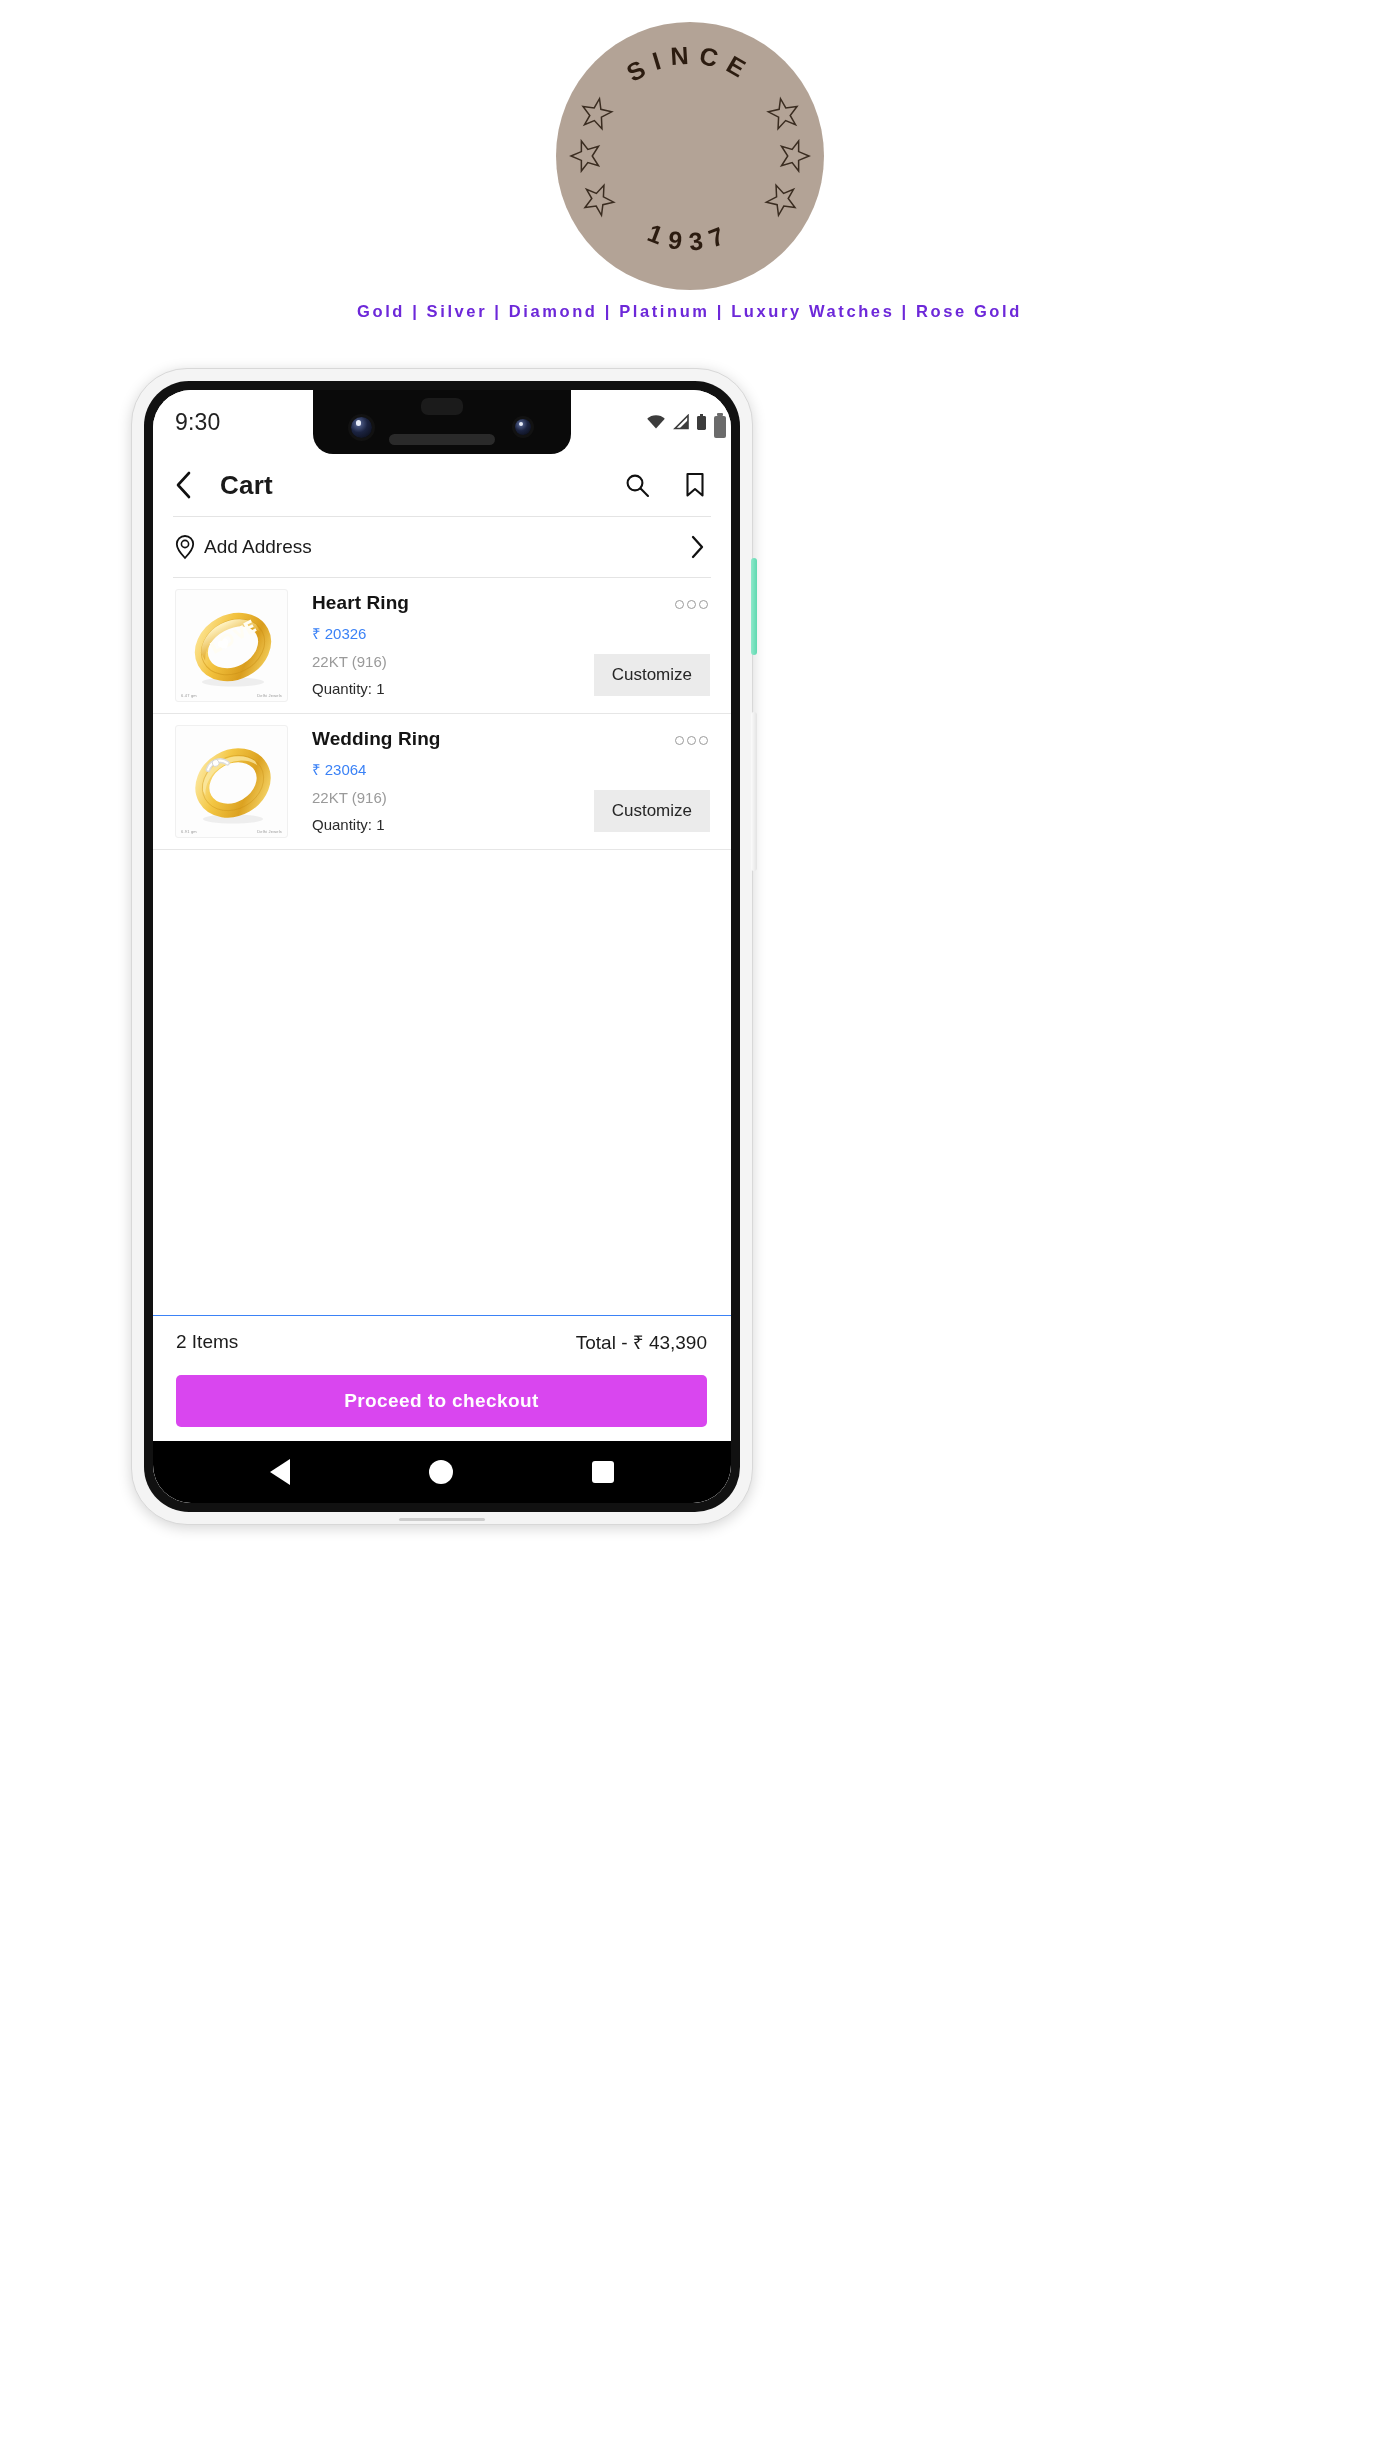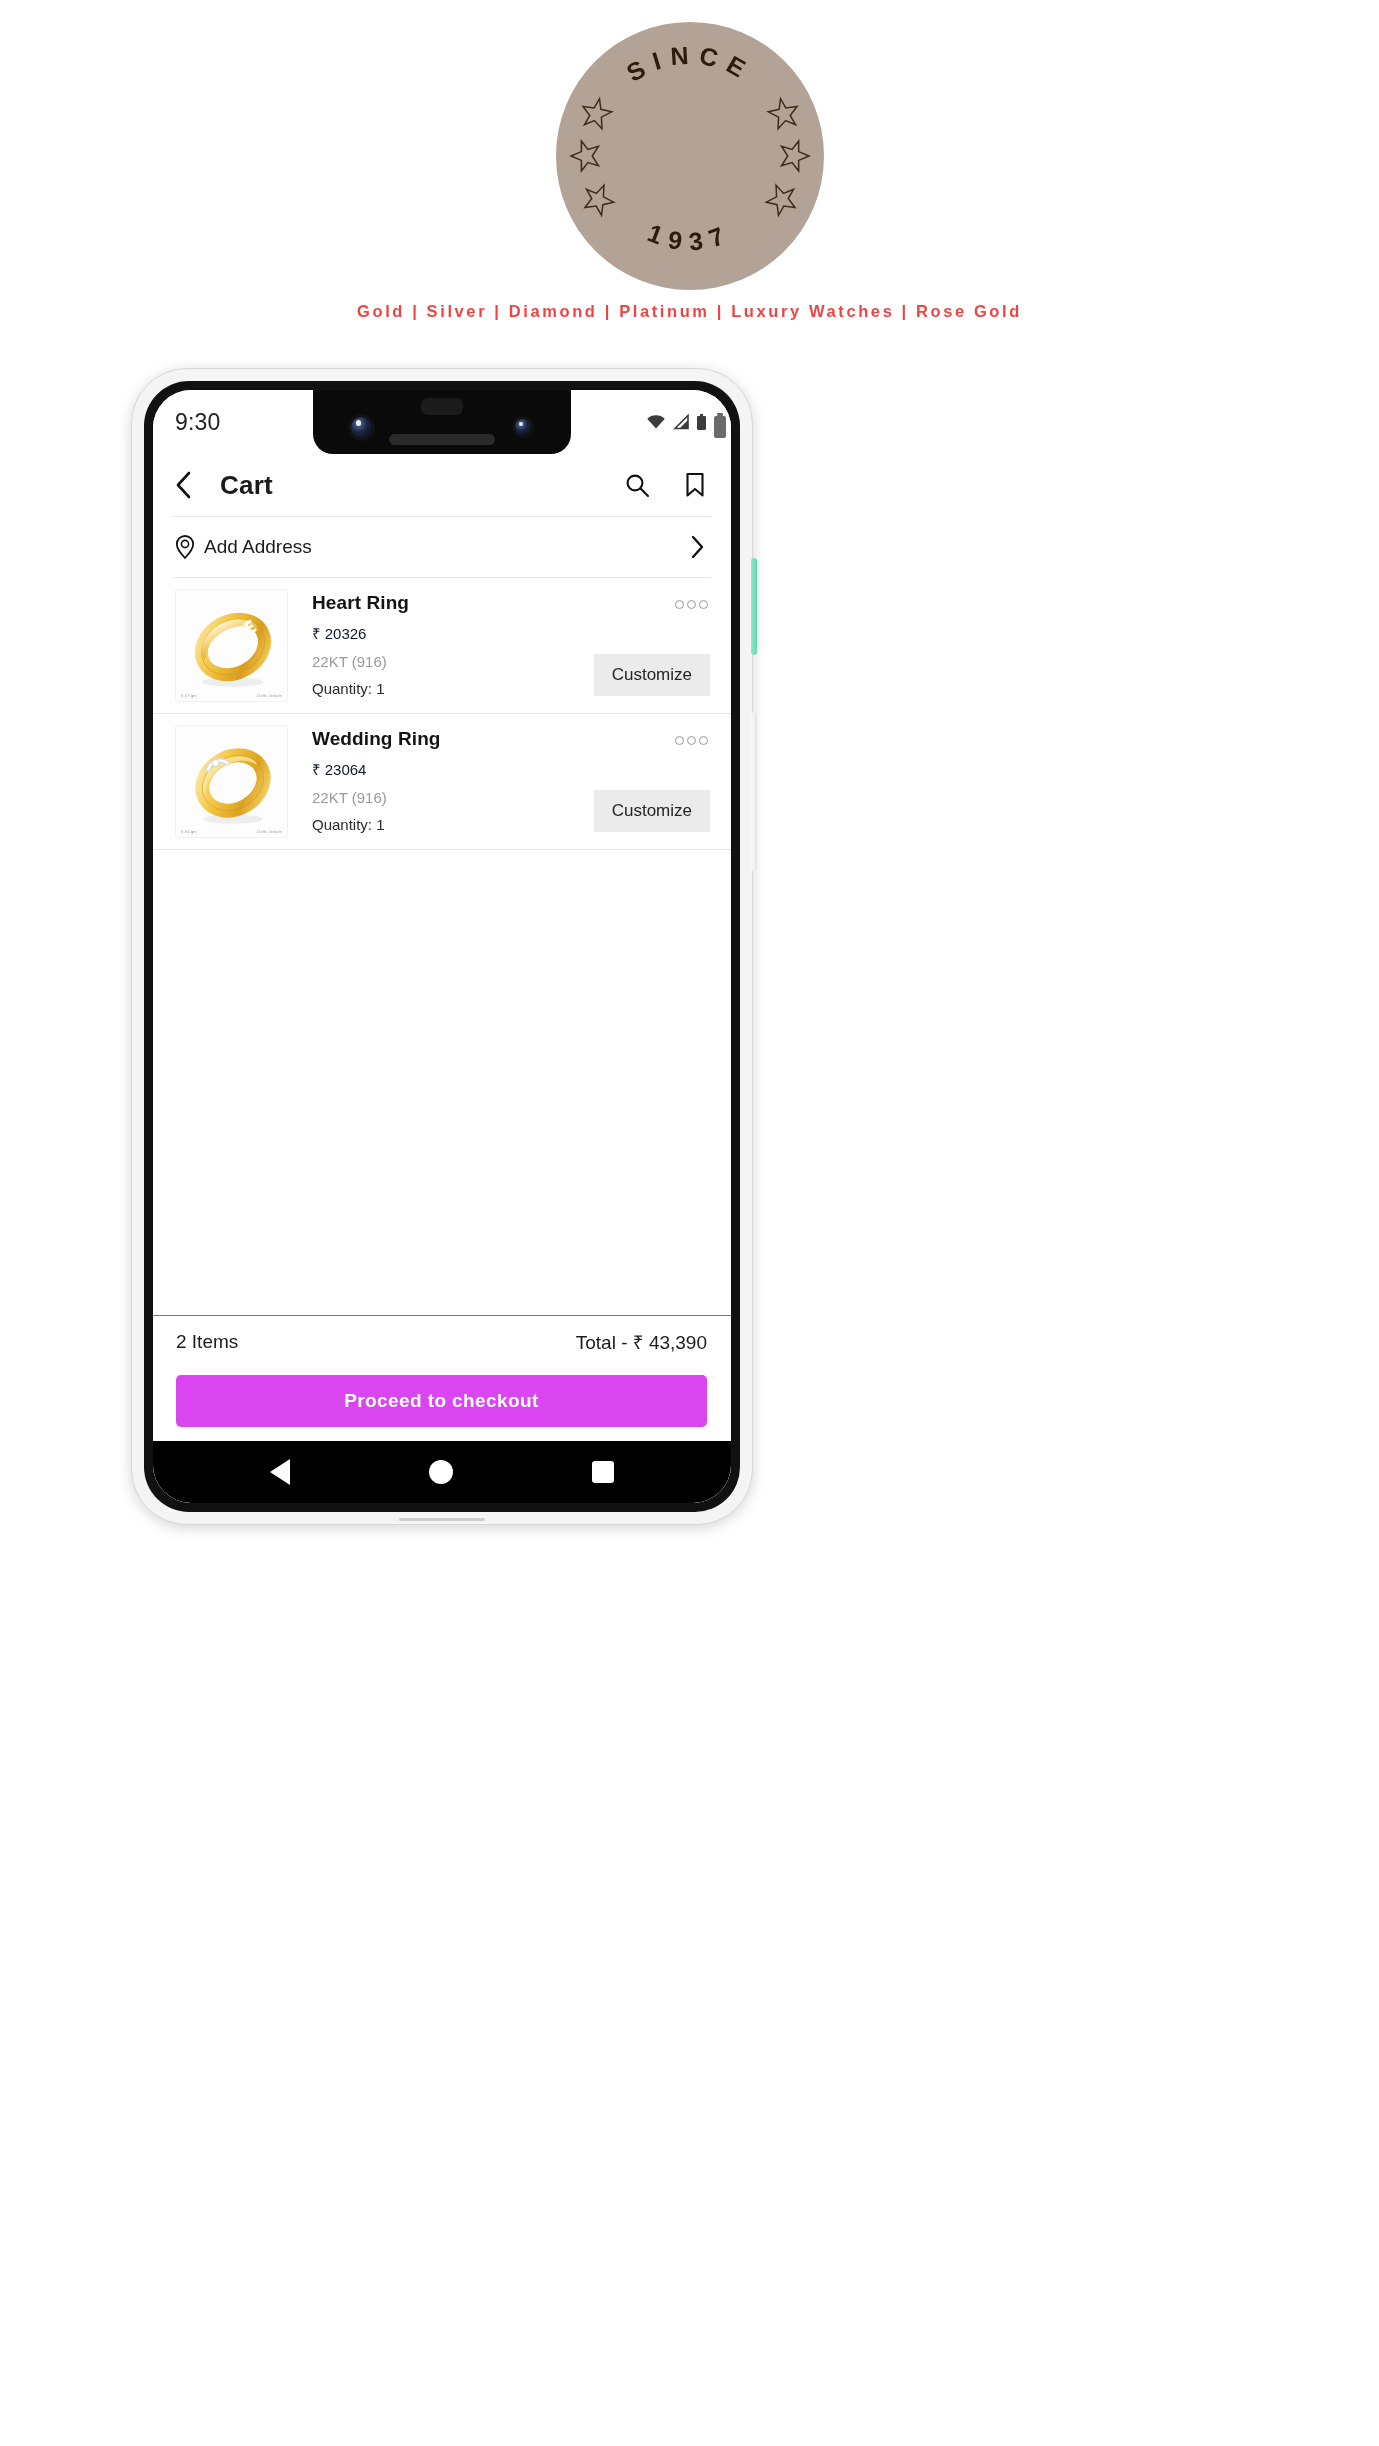--- a/index.html
+++ b/index.html
@@ -80,21 +80,21 @@
     font-weight: bold;
     fill: #2c1c10;
   }
 
   .logo-stars { position: absolute; inset: 0; }
 
   .tagline {
     margin-top: 12px;
     font-size: 16.5px;
     font-weight: bold;
-    color: #ef4444;
+    color: #6d28d9;
     letter-spacing: 2.6px;
     white-space: nowrap;
   }
 
   
   .phone-wrap {
     position: absolute;
     left: 131px;
     top: 368px;
     width: 622px;
@@ -245,21 +245,21 @@
   }
   .thumb-wm {
     position: absolute; bottom: 3px;
     font-size: 4px; color: #9a9a9a; letter-spacing: 0.2px;
   }
   .thumb-wm.l { left: 5px; }
   .thumb-wm.r { right: 5px; }
 
   .item-info { flex: 1 1 auto; padding-left: 24px; padding-top: 3px; }
   .item-name { font-size: 19px; font-weight: bold; color: #141414; letter-spacing: 0.1px; }
-  .item-price { font-size: 15px; color: #0f172a; margin-top: 9px; }
+  .item-price { font-size: 15px; color: #3b82f6; margin-top: 9px; }
   .item-karat { font-size: 15px; color: #9a9a9a; margin-top: 10px; }
   .item-qty { font-size: 15px; color: #2b2b2b; margin-top: 10px; }
 
   .item-actions {
     flex: 0 0 auto;
     display: flex; flex-direction: column;
     align-items: flex-end; justify-content: space-between;
     padding-top: 7px; padding-bottom: 6px;
   }
   .dots { display: flex; gap: 3px; cursor: pointer; padding: 4px 2px; }

